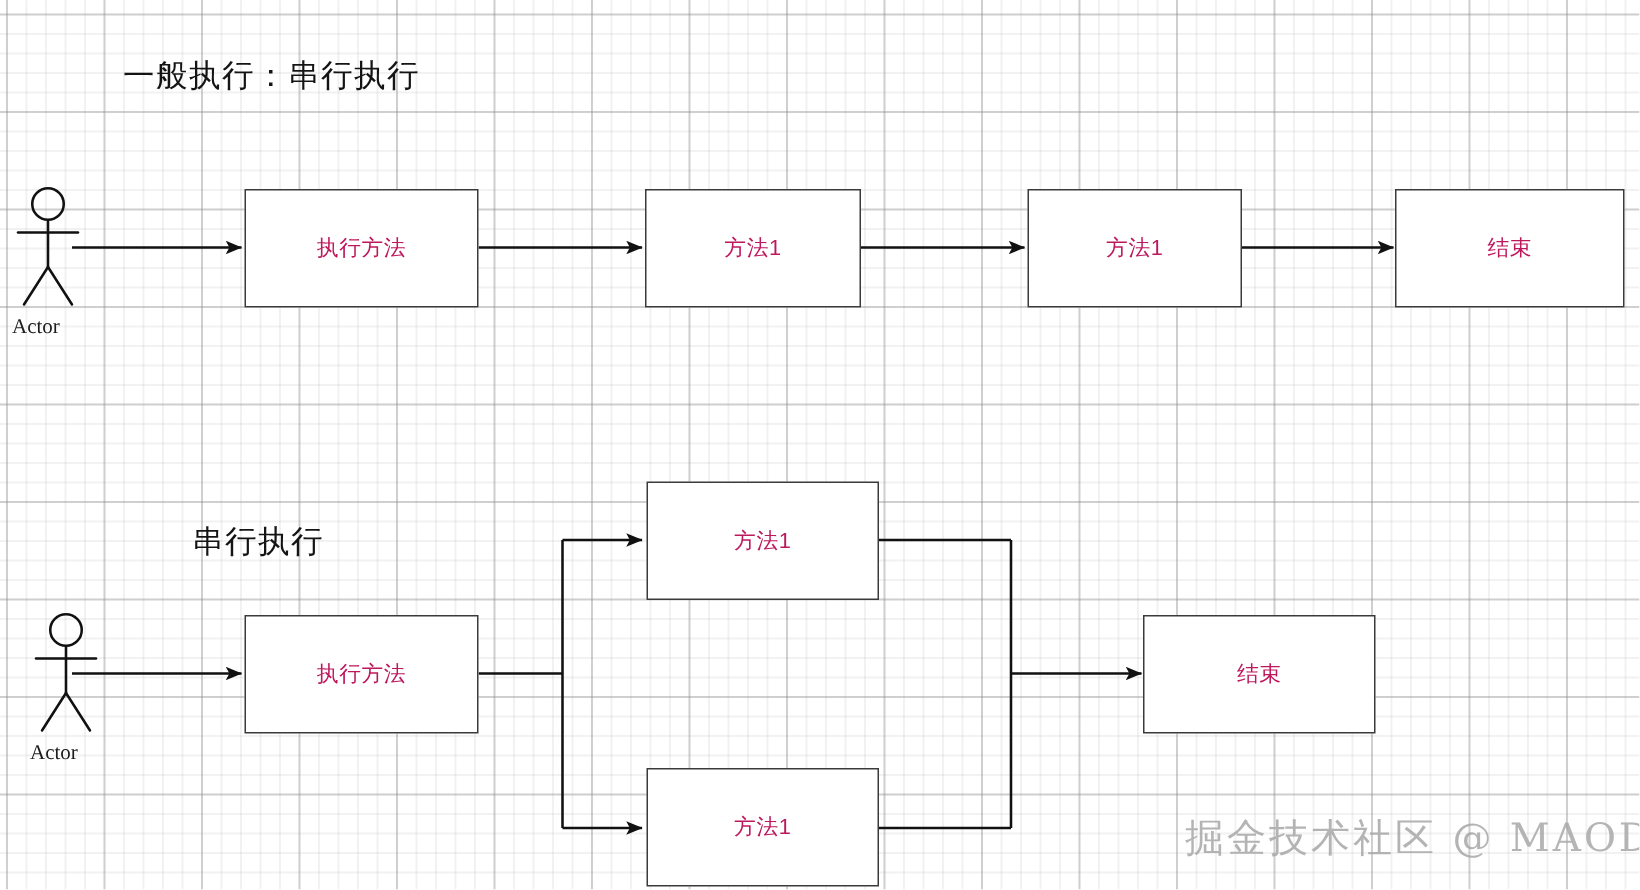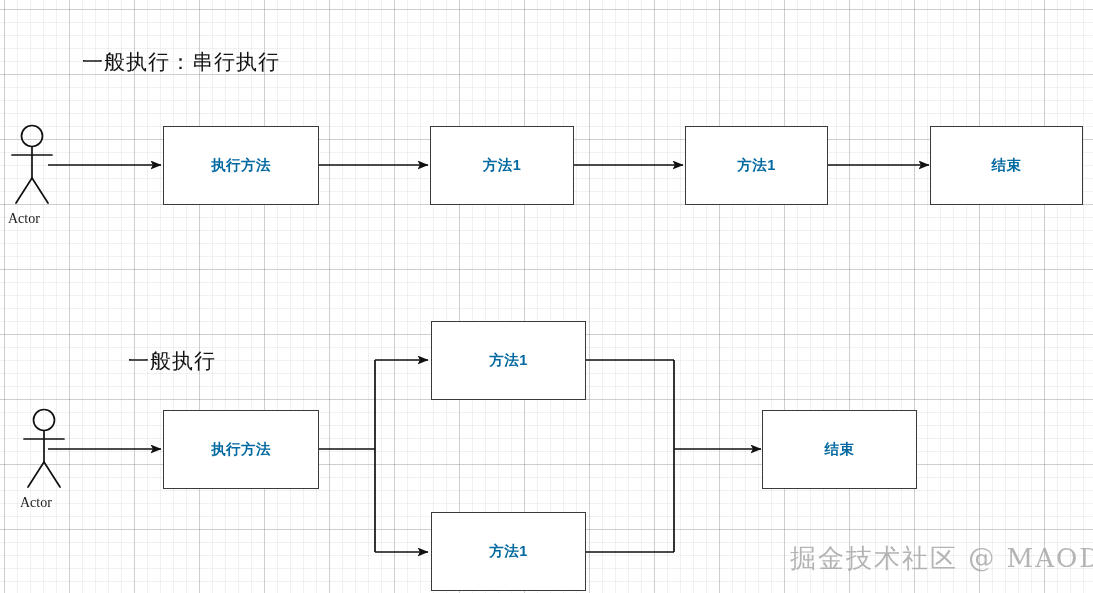--- a/index.html
+++ b/index.html
@@ -36,24 +36,23 @@
   }
   .node-box {
     position: absolute;
     box-sizing: border-box;
     background: #ffffff;
     border: 1.6px solid #3a3a3a;
     display: flex;
     align-items: center;
     justify-content: center;
     font-size: 14.5px;
-    color: #0369a1;
+    color: #be185d;
     letter-spacing: 0.4px;
     z-index: 3;
-    font-weight: bold;
   }
   .section-title {
     position: absolute;
     font-size: 21px;
     color: #141414;
     white-space: nowrap;
     letter-spacing: 1px;
     z-index: 4;
   }
   .actor-label {
@@ -123,33 +122,33 @@
 
     <g stroke="#111111" stroke-width="1.7" fill="none" stroke-linecap="round">
       <circle cx="44" cy="420" r="10.5"></circle>
       <line x1="44" y1="431" x2="44" y2="462"></line>
       <line x1="24" y1="439" x2="64" y2="439"></line>
       <line x1="44" y1="462" x2="28" y2="487"></line>
       <line x1="44" y1="462" x2="60" y2="487"></line>
     </g>
   </svg>
 
-  <div class="section-title" style="left:82px; top:48px;">一般执行：串行执行</div>
+  <div class="section-title" style="left:82px; top:36px;">一般执行：串行执行</div>
 
   <div class="actor-label" style="left:8px; top:211px;">Actor</div>
 
   <div class="node-box" style="left:163px; top:126px; width:156px; height:79px;">执行方法</div>
 
   <div class="node-box" style="left:430px; top:126px; width:144px; height:79px;">方法1</div>
 
   <div class="node-box" style="left:685px; top:126px; width:143px; height:79px;">方法1</div>
 
   <div class="node-box" style="left:930px; top:126px; width:153px; height:79px;">结束</div>
 
-  <div class="section-title" style="left:128px; top:347px;">一般执行</div>
+  <div class="section-title" style="left:128px; top:347px;">串行执行</div>
 
   <div class="actor-label" style="left:20px; top:495px;">Actor</div>
 
   <div class="node-box" style="left:163px; top:410px; width:156px; height:79px;">执行方法</div>
 
   <div class="node-box" style="left:431px; top:321px; width:155px; height:79px;">方法1</div>
 
   <div class="node-box" style="left:431px; top:512px; width:155px; height:79px;">方法1</div>
 
   <div class="node-box" style="left:762px; top:410px; width:155px; height:79px;">结束</div>

